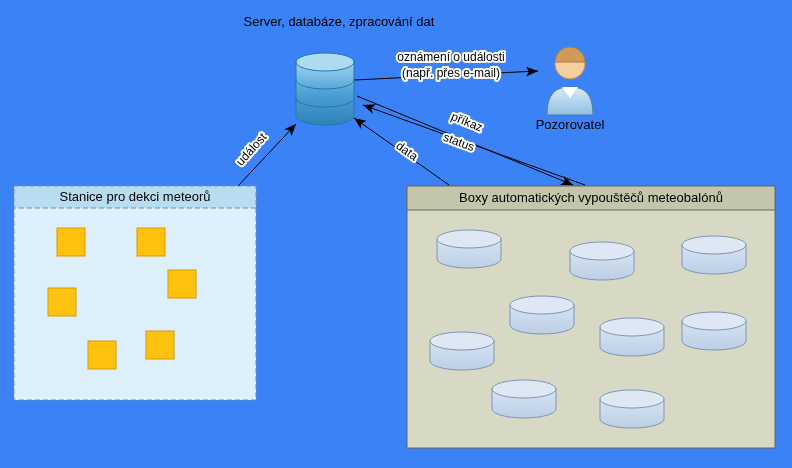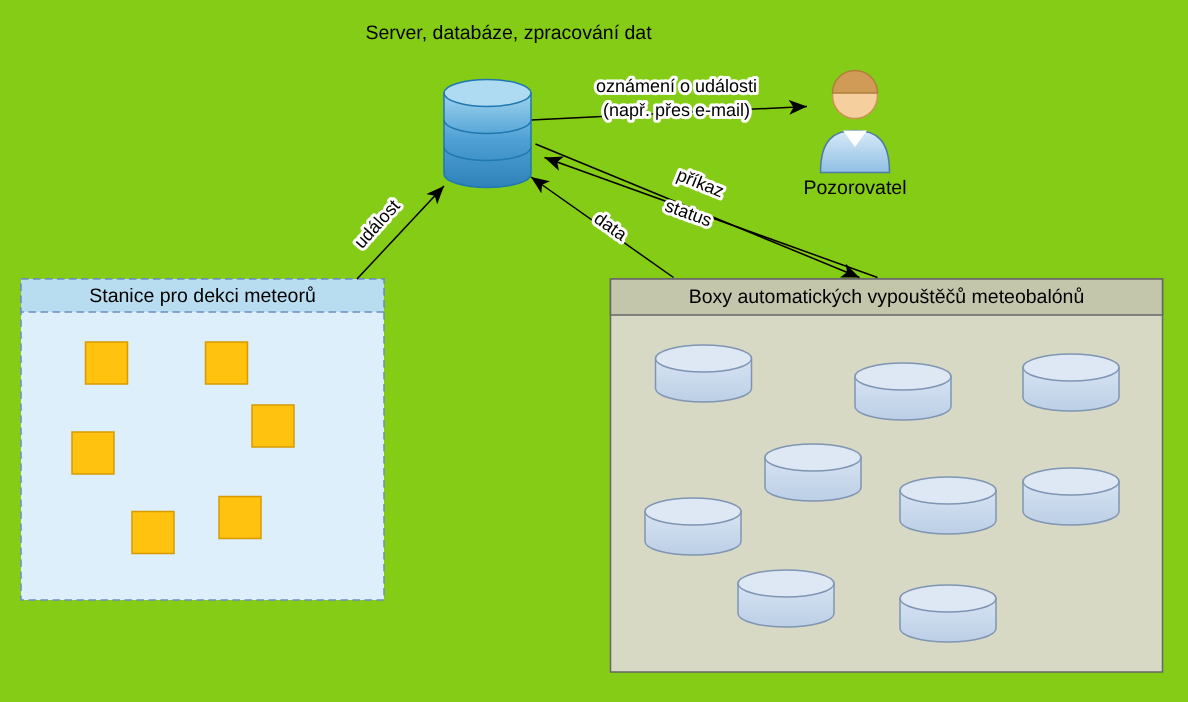--- a/index.html
+++ b/index.html
@@ -5,21 +5,21 @@
   html, body {
     margin: 0;
     padding: 0;
     background: #ffffff;
     font-family: "Liberation Sans", sans-serif;
   }
   .canvas {
     position: relative;
     width: 792px;
     height: 468px;
-    background: #84cc16;
+    background: #3b82f6;
     overflow: hidden;
   }
   svg text {
     font-family: "Liberation Sans", sans-serif;
     fill: #000000;
   }
   .diagram-title { font-size: 13px; }
   .node-label { font-size: 13px; }
   .box-title { font-size: 13px; }
   .edge-label {

